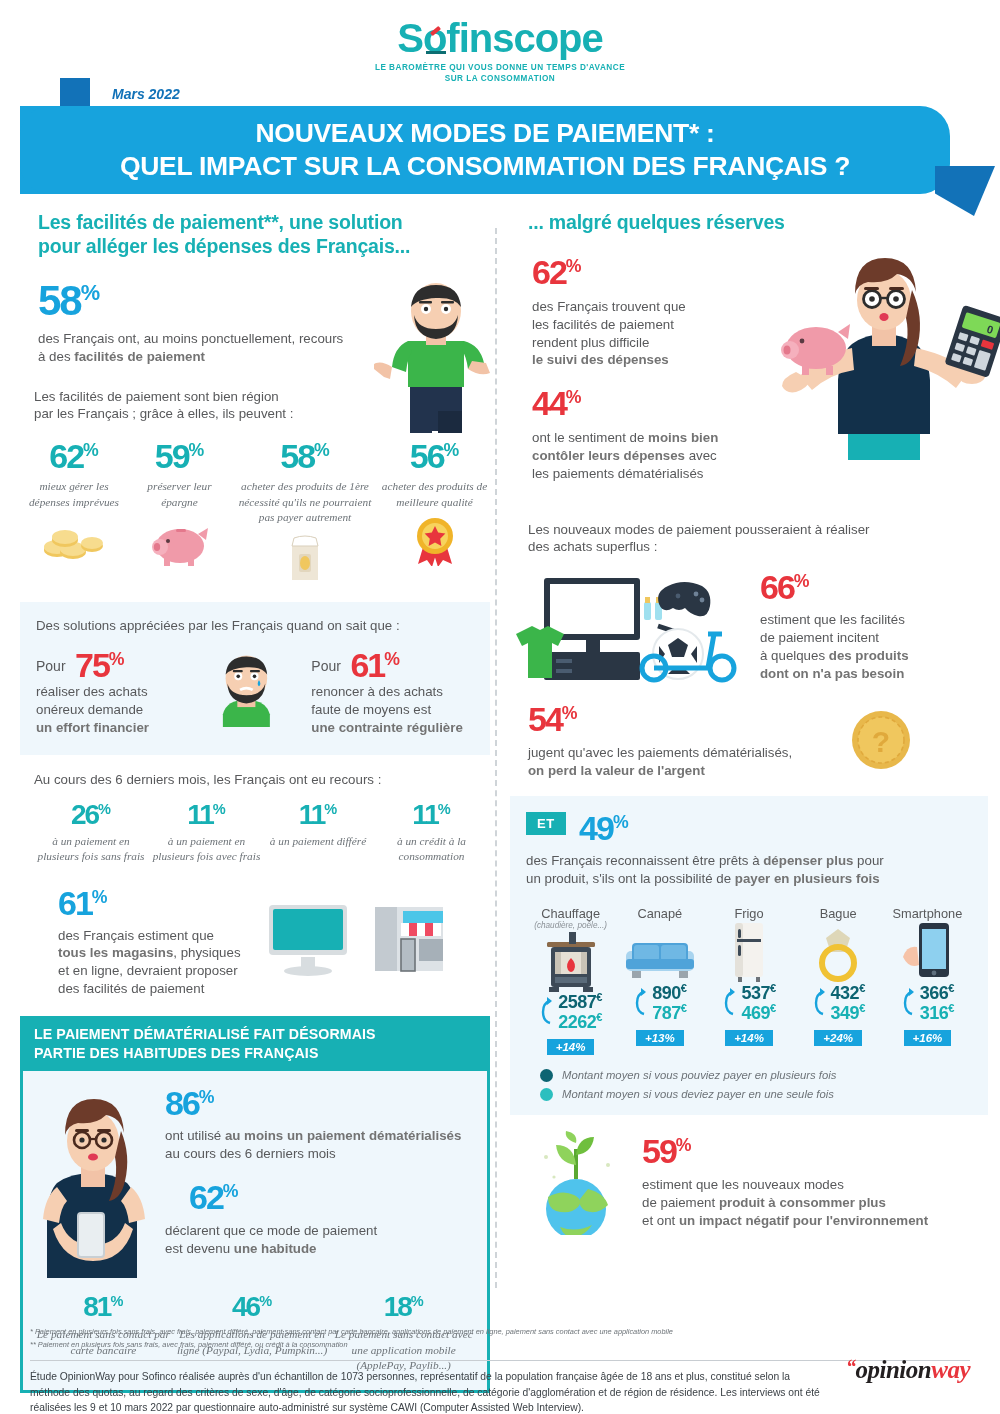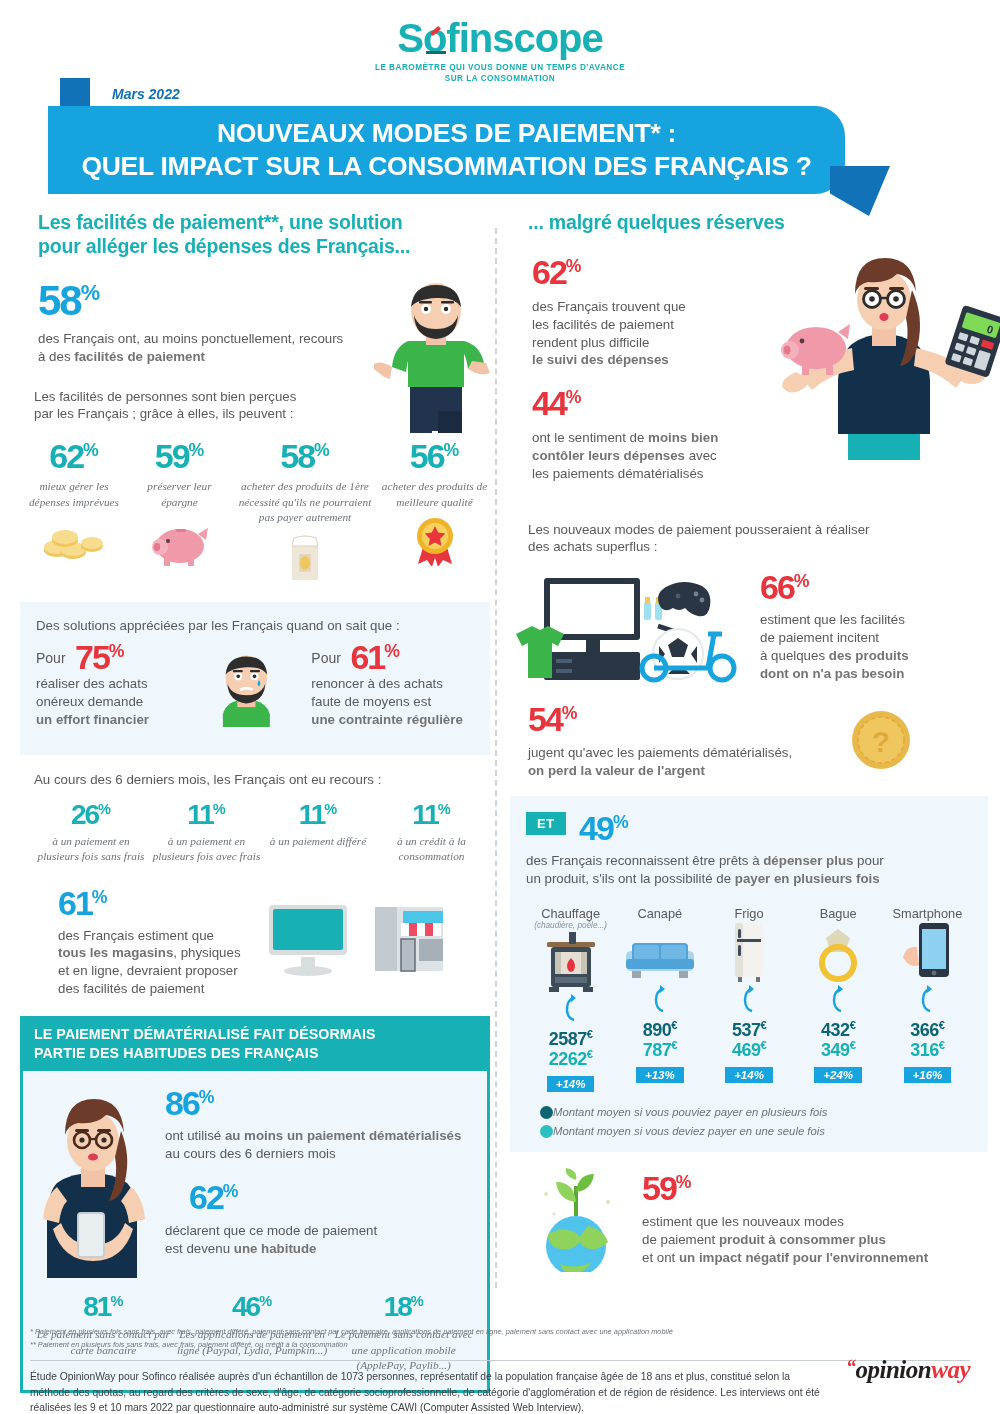--- a/index.html
+++ b/index.html
@@ -29,23 +29,23 @@
   .date-ribbon { position:absolute; top:78px; left:60px; width:200px; height:32px; }
   .date-ribbon .fold { position:absolute; left:0; top:0; width:30px; height:32px; background:#1272b8; }
   .date-ribbon .body {
      position:absolute; left:30px; top:0; height:32px; background:#ffffff;
      color:#1272b8; font-style:italic; font-weight:bold; font-size:14px;
      padding-left:22px; line-height:32px;
   }
 
   
   .title-banner {
-    position:absolute; top:106px; left:20px; width:797px; height:88px;
+    position:absolute; top:106px; left:20px; width:930px; height:88px;
     background:#17a3dd; border-radius:0 30px 30px 0;
-    display:flex; align-items:center; justify-content:center;margin-left:28px;
+    display:flex; align-items:center; justify-content:center;
   }
   .title-banner::before {
     content:""; position:absolute; left:0; top:0; width:60px; height:88px;
     background:#17a3dd; border-radius:30px 0 0 30px;
   }
   .title-banner .tail {
     position:absolute; right:-45px; top:60px; width:60px; height:50px;
     background:#1272b8; clip-path: polygon(0 0, 100% 0, 65% 100%, 0 55%);
   }
   .title-txt {
@@ -96,31 +96,31 @@
      display:inline-block; background:#17b0b4; color:#fff; font-weight:bold;
      font-size:13px; padding:4px 11px; vertical-align:12px; letter-spacing:0.5px;
   }
 
   
   .prod-row { display:flex; }
   .prod { flex:1; text-align:center; }
   .prod .pname { font-size:12.8px; color:#58595b; }
   .prod .psub { font-size:8.2px; font-style:italic; color:#8b9197; }
   .prod .icon-box { height:62px; display:flex; align-items:flex-end; justify-content:center; }
-  .price-grp { display:flex; align-items:center; justify-content:center; gap:3px;flex-direction:column; }
+  .price-grp { display:flex; align-items:center; justify-content:center; gap:3px; }
   .arrows { width:16px; }
   .prices { text-align:left; }
   .p1 { font-size:18px; font-weight:bold; color:#0d6472; letter-spacing:-0.5px; line-height:1.05; }
   .p2 { font-size:18px; font-weight:bold; color:#17b0b4; letter-spacing:-0.5px; line-height:1.05; }
   .p1 .eu, .p2 .eu { font-size:0.62em; vertical-align:super; }
   .pctbadge {
      display:inline-block; background:#17a3dd; color:#fff; font-style:italic;
      font-weight:bold; font-size:11.5px; padding:2px 9px; margin-top:7px;
   }
-  .legend-row { display:flex; align-items:center; margin-top:6px; }
+  .legend-row { display:flex; align-items:center; gap:9px; margin-top:6px; }
   .dot { width:13px; height:13px; border-radius:50%; flex:none; }
   .legend-row span.lt { font-size:11.3px; font-style:italic; color:#6d7378; }
 
   
   .footer { position:absolute; left:30px; top:1326px; width:940px; }
   .fn { font-size:7.4px; font-style:italic; color:#6d7378; line-height:1.7; }
   .hr { border-top:1px solid #c8cdd2; margin:9px 0 8px 0; }
   .method { font-size:10.3px; color:#3b4146; line-height:1.5; width:790px; }
   .ow-logo { position:absolute; right:0; top:30px; font-size:25px; font-weight:bold; font-style:italic; color:#231f20; font-family:"Liberation Serif", serif; letter-spacing:-0.5px; }
   .ow-logo .way { color:#e8353d; }
@@ -186,21 +186,21 @@
 
     <div class="big blue stat-60">
       <span>58</span><span class="pct">%</span>
     </div>
     <p class="body" style="margin-top:9px; width:310px;">
       <span>des Français ont, au moins ponctuellement, recours à des </span><b>facilités de paiement</b>
     </p>
   </div>
 
   <p class="body" style="margin-top:22px; padding-left:14px;">
-    <span>Les facilités de personnes sont bien perçues</span><br>
+    <span>Les facilités de paiement sont bien région</span><br>
     <span>par les Français ; grâce à elles, ils peuvent :</span>
   </p>
 
   <div class="quad" style="margin-top:17px;">
     <div class="cell" style="width:108px;">
       <div class="big teal stat-38"><span>62</span><span class="pct">%</span></div>
       <p class="small-it" style="margin-top:6px;">mieux gérer les dépenses imprévues</p>
       <svg width="66" height="44" viewBox="0 0 66 44" style="margin-top:6px;">
         <ellipse cx="16" cy="34" rx="13" ry="7" fill="#f0c75e"></ellipse>
           <ellipse cx="16" cy="31" rx="13" ry="7" fill="#f7dc8e"></ellipse>
@@ -244,21 +244,21 @@
         <path d="M36 30 l6 20 -9 -4 -5 7 -6 -19z" fill="#e8353d"></path>
         <circle cx="25" cy="22" r="18" fill="#f0b429"></circle>
         <circle cx="25" cy="22" r="13" fill="#f7d35e"></circle>
         <path d="M25 12 l3.2 6.6 7.2 1 -5.2 5.1 1.2 7.2 -6.4 -3.4 -6.4 3.4 1.2 -7.2 -5.2 -5.1 7.2 -1z" fill="#e8353d"></path>
       </svg>
     </div>
   </div>
 
   <div class="panel" style="margin-top:16px; padding:15px 16px 18px 16px; position:relative;">
     <p class="body">Des solutions appréciées par les Français quand on sait que :</p>
-    <div style="display:flex; margin-top:6px; align-items:flex-start;gap:20px;">
+    <div style="display:flex; margin-top:6px; align-items:flex-end;gap:20px;">
       <div style="width:160px;">
         <div style="white-space:nowrap;">
           <span class="body" style="font-size:14px; vertical-align:6px;">Pour</span>
           <span class="big red stat-38" style="margin-left:5px;"><span>75</span><span class="pct">%</span></span>
         </div>
         <p class="body" style="margin-top:2px;">
           <span>réaliser des achats</span><br>
           <span>onéreux demande</span><br>
           <b>un effort financier</b>
         </p>

